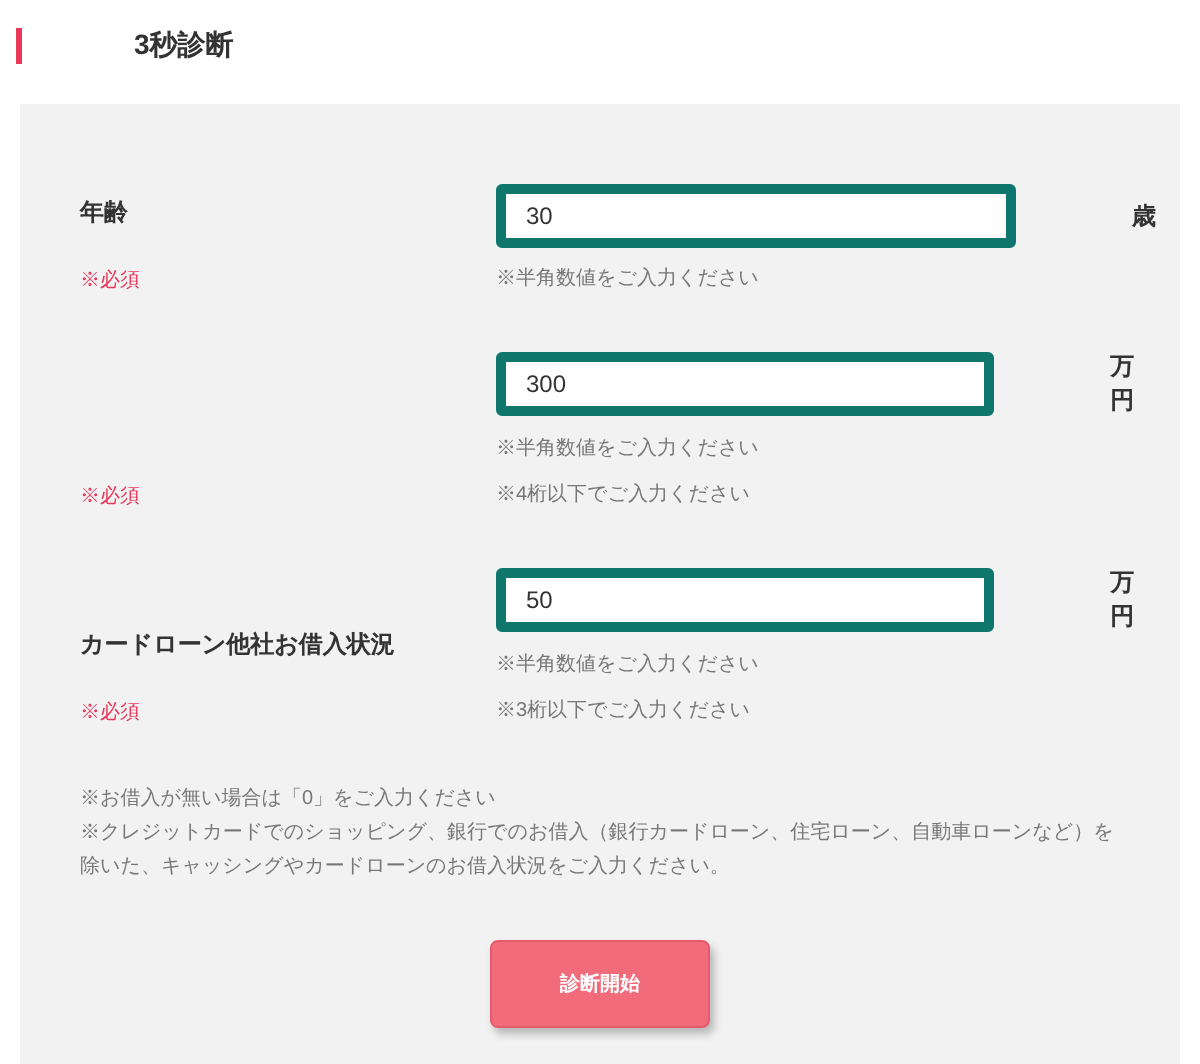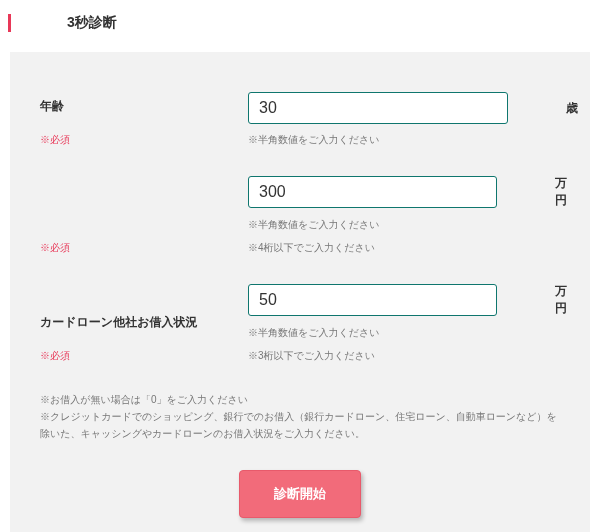--- a/index.html
+++ b/index.html
@@ -54,24 +54,24 @@
   }
   .input-col {
     flex: 1;
   }
   .input-line {
     display: flex;
     align-items: center;
   }
   .text-input {
     background: #fff;
-    border: 1px solid #0f766e;
+    border: 5px solid #0f766e;
     border-radius: 3px;
     padding: 8px 10px;
-    font-size: 16px;
+    font-size: 12px;
     color: #333;
     width: 260px;
     height: 32px;
   }
   .unit {
     font-size: 12px;
     font-weight: bold;
     color: #333;
     margin-left: auto;
     padding-left: 10px;
@@ -92,21 +92,21 @@
   .button-wrap {
     display: flex;
     justify-content: center;
   }
   .submit-btn {
     background: #f26b7a;
     color: #fff;
     border: 1px solid #e85a6b;
     border-radius: 4px;
     padding: 14px 34px;
-    font-size: 13px;
+    font-size: 10px;
     font-weight: bold;
     cursor: pointer;
     box-shadow: 2px 3px 4px rgba(0,0,0,0.25);
   }
 </style>
 </head>
 <body>
 
 <div class="header">
   <div class="header-bar"></div>

